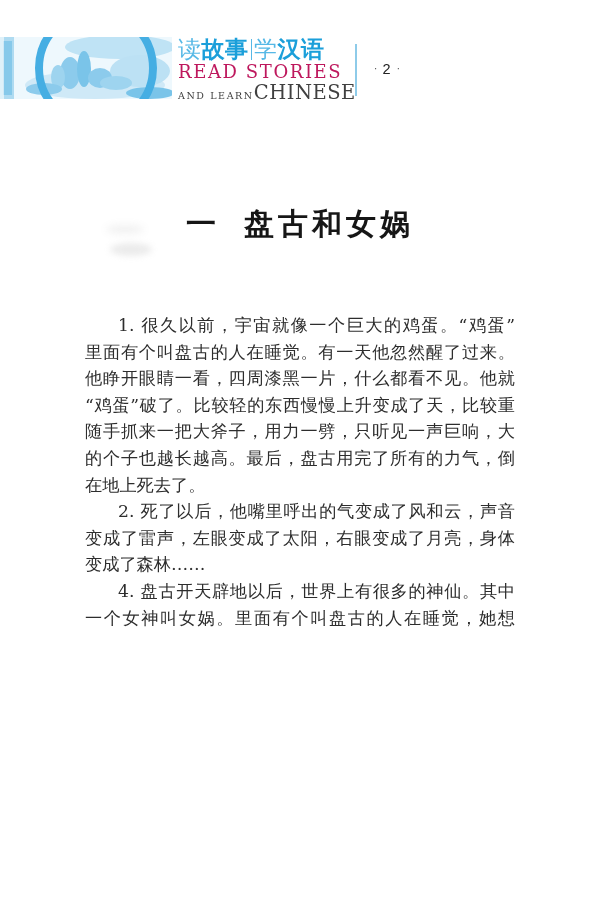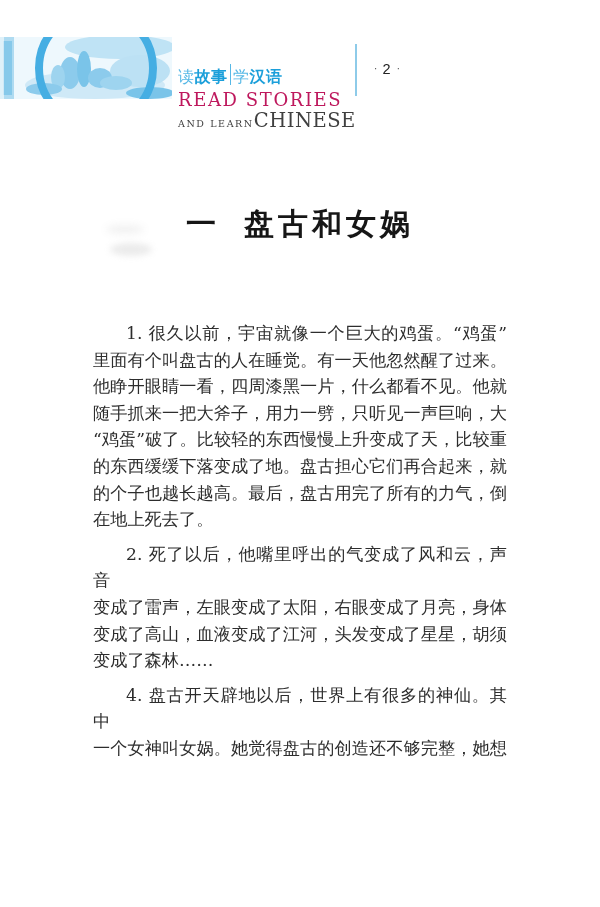--- a/index.html
+++ b/index.html
@@ -5,22 +5,22 @@
   html,body { margin:0; padding:0; background:#ffffff; }
   .page {
     position:relative; width:600px; height:907px; background:#ffffff;
     font-family:"DejaVu Serif","Liberation Serif",serif; overflow:hidden;
   }
 
   
   .hdr { position:absolute; left:0; top:0; width:600px; height:110px; }
   .painting { position:absolute; left:0; top:33px; width:172px; height:70px; }
   .logo { position:absolute; left:178px; top:36px; width:160px; }
-  .logo-cn { font-size:16px; line-height:26px; color:#56b8e6; white-space:nowrap;
-             font-family:"DejaVu Sans","Liberation Sans",sans-serif; letter-spacing:0.5px;margin-top:28px; }
+  .logo-cn { font-size:23px; line-height:26px; color:#56b8e6; white-space:nowrap;
+             font-family:"DejaVu Sans","Liberation Sans",sans-serif; letter-spacing:0.5px; }
   .logo-cn .bd { color:#1b9fda; font-weight:700; }
   .logo-cn .sep { display:inline-block; width:1.5px; height:21px; background:#56b8e6;
                   vertical-align:-3px; margin:0 2px; }
   .logo-en1 { margin-top:1px; font-size:18px; line-height:17px; color:#be185d;
               letter-spacing:1.6px; white-space:nowrap; }
   .logo-en2 { margin-top:1px; white-space:nowrap; color:#404040; }
   .logo-en2 .sm { font-size:9.5px; letter-spacing:1.6px; }
   .logo-en2 .lg { font-size:19.5px; letter-spacing:0.5px; }
   .vdiv { position:absolute; left:355px; top:44px; width:2px; height:52px; background:#8ecbe9; }
   .pagenum { position:absolute; left:362px; top:60px; width:50px; height:18px;
@@ -35,21 +35,21 @@
            letter-spacing:4px; }
   .title .ch-num { margin-right:24px; }
 
   .smudge { position:absolute; left:110px; top:243px; width:42px; height:13px;
             background:#c2c2c2; opacity:0.32; border-radius:50%; filter:blur(3px);
             box-shadow:-6px -20px 4px -2px rgba(160,160,160,0.45); }
 
   
   .body { position:absolute; left:85px; top:312px; width:430px;
           font-size:17.2px; color:#2d2d2d; }
-  .para { margin:8px; }
+  .para { margin:0; }
   .ln { line-height:26.6px; min-height:26.6px;
         text-align:justify; text-align-last:justify; }
   .ln.ind { text-indent:33px; }
   .ln.end { text-align:center; text-align-last:left; }
 </style>
 </head>
 <body>
 
 <div class="page">
 
@@ -100,35 +100,33 @@
   </h1>
 
   <div class="smudge"></div>
 
   <div class="body">
 
     <div class="para">
       <div class="ln ind">1. 很久以前，宇宙就像一个巨大的鸡蛋。“鸡蛋”</div>
       <div class="ln">里面有个叫盘古的人在睡觉。有一天他忽然醒了过来。</div>
       <div class="ln">他睁开眼睛一看，四周漆黑一片，什么都看不见。他就</div>
+      <div class="ln">“鸡蛋”破了。比较轻的东西慢慢上升变成了天，比较重</div>
       <div class="ln">随手抓来一把大斧子，用力一劈，只听见一声巨响，大</div>
-      <div class="ln">“鸡蛋”破了。比较轻的东西慢慢上升变成了天，比较重</div>
-      <div class="ln">的东西缓缓下落变成了地。盘古担心它们再合起来，就</div>
       <div class="ln">的个子也越长越高。最后，盘古用完了所有的力气，倒</div>
       <div class="ln end">在地上死去了。</div>
     </div>
 
     <div class="para">
       <div class="ln ind">2. 死了以后，他嘴里呼出的气变成了风和云，声音</div>
       <div class="ln">变成了雷声，左眼变成了太阳，右眼变成了月亮，身体</div>
-      <div class="ln">变成了高山，血液变成了江河，头发变成了星星，胡须</div>
       <div class="ln end">变成了森林……</div>
     </div>
 
 
     <div class="para">
       <div class="ln ind">4. 盘古开天辟地以后，世界上有很多的神仙。其中</div>
-      <div class="ln">一个女神叫女娲。她觉得盘古的创造还不够完整，她想</div>
+      <div class="ln">一个女神叫女娲。里面有个叫盘古的人在睡觉，她想</div>
     </div>
 
   </div>
 
 </div>
 
 </body></html>

